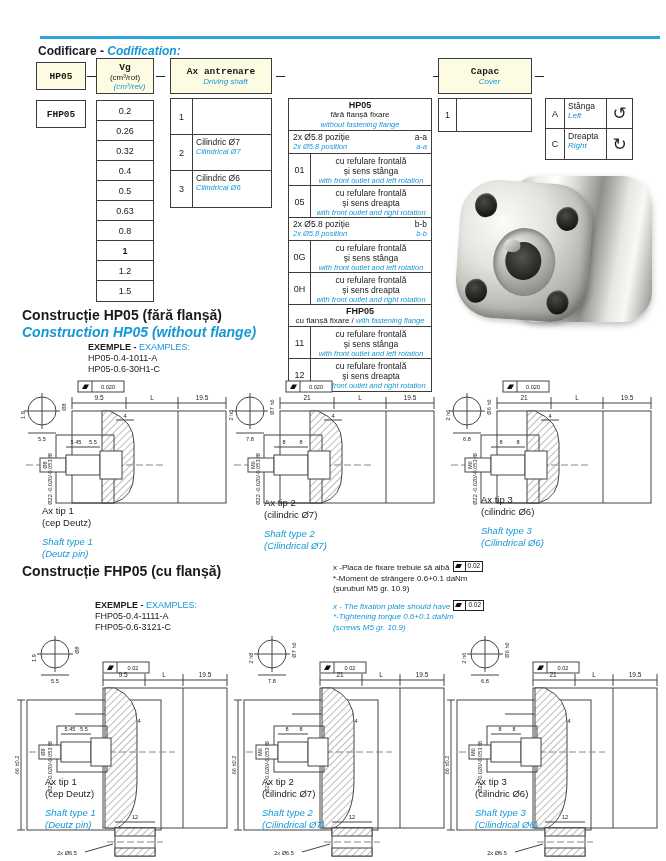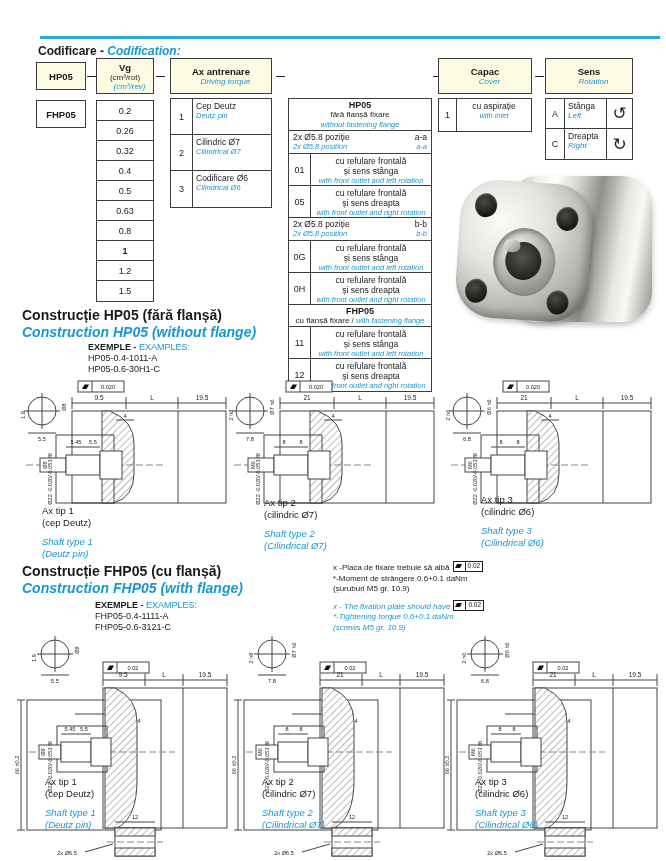--- a/index.html
+++ b/index.html
@@ -10,21 +10,21 @@
   .it{font-style:italic;}
   .b{font-weight:bold;}
   
   #title{left:22px;top:6px;font-size:21px;font-weight:bold;font-style:italic;color:#1495d6;letter-spacing:.5px;}
   #rule{left:40px;top:36px;width:620px;height:3px;background:#2ba6d9;}
   #codif-label{left:38px;top:44px;font-size:12px;}
   
   .box{position:absolute;border:1.5px solid #3c3c3c;box-sizing:border-box;display:flex;flex-direction:column;
        align-items:center;justify-content:center;text-align:center;background:#fff;}
   .cream{background:#fdfbe2;}
-  .hdr-t{font-size:9.5px;font-weight:bold;}
+  .hdr-t{font-size:9.5px;font-weight:bold;font-family:Liberation Mono, monospace;}
   .hdr-s{font-size:8px;}
   .hdr-e{font-size:8px;font-style:italic;color:#1697d6;margin-left:9px;}
   .connector{position:absolute;width:9px;height:0;border-top:1.5px solid #222;}
   .cellgrid{position:absolute;border:1.5px solid #3c3c3c;box-sizing:border-box;background:#fff;}
   .vg-cell{height:20px;border-bottom:1px solid #3c3c3c;display:flex;align-items:center;justify-content:center;font-size:9px;box-sizing:border-box;}
   .vg-cell:last-child{border-bottom:none;}
   .coderow{display:flex;border-bottom:1px solid #3c3c3c;box-sizing:border-box;}
   .coderow:last-child{border-bottom:none;}
   .codecell{width:22px;border-right:1px solid #3c3c3c;display:flex;align-items:center;justify-content:center;font-size:9px;flex:none;box-sizing:border-box;}
   .desccell{flex:1;padding:2px 3px;text-align:center;}
@@ -130,41 +130,37 @@
     <div class="vg-cell">0.5</div>
     <div class="vg-cell">0.63</div>
     <div class="vg-cell">0.8</div>
     <div class="vg-cell b">1</div>
     <div class="vg-cell">1.2</div>
     <div class="vg-cell">1.5</div>
   </div>
 
   <div class="box cream" style="left:170px;top:58px;width:102px;height:36px;">
     <span class="hdr-t">Ax antrenare</span>
-    <span class="hdr-e">Driving torque</span>
+    <span class="hdr-e">Driving shaft</span>
   </div>
   <div class="cellgrid" style="left:170px;top:98px;width:102px;">
     <div class="coderow" style="height:36px;">
       <div class="codecell">1</div>
-      <div class="desccell" style="text-align:left;">
-        <span class="ro-l">Cep Deutz</span>
-        <span class="en-l">Deutz pin</span>
-      </div>
     </div>
     <div class="coderow" style="height:36px;">
       <div class="codecell">2</div>
       <div class="desccell" style="text-align:left;">
         <span class="ro-l">Cilindric Ø7</span>
         <span class="en-l">Cilindrical Ø7</span>
       </div>
     </div>
     <div class="coderow" style="height:36px;">
       <div class="codecell">3</div>
       <div class="desccell" style="text-align:left;">
-        <span class="ro-l">Codificare Ø6</span>
+        <span class="ro-l">Cilindric Ø6</span>
         <span class="en-l">Cilindrical Ø6</span>
       </div>
     </div>
   </div>
 
   <div class="cellgrid" style="left:288px;top:98px;width:144px;">
     <div class="subhead">
       <span class="ro-l b" style="font-size:9px">HP05</span>
       <span class="ro-l" style="font-size:8px">fără flanșă fixare</span>
       <span class="en-l">without fastening flange</span>
@@ -246,31 +242,23 @@
     </div>
   </div>
 
   <div class="box cream" style="left:438px;top:58px;width:94px;height:36px;">
     <span class="hdr-t">Capac</span>
     <span class="hdr-e">Cover</span>
   </div>
   <div class="cellgrid" style="left:438px;top:98px;width:94px;">
     <div class="coderow" style="height:32px;">
       <div class="codecell" style="width:18px;">1</div>
-      <div class="desccell">
-        <span class="ro-l">cu aspirație</span>
-        <span class="en-l">with inlet</span>
-      </div>
-    </div>
-  </div>
-
-  <div class="box cream" style="left:545px;top:58px;width:88px;height:36px;">
-    <span class="hdr-t">Sens</span>
-    <span class="hdr-e">Rotation</span>
-  </div>
+    </div>
+  </div>
+
   <div class="cellgrid" style="left:545px;top:98px;width:88px;">
     <div class="sensrow" style="height:30px;">
       <div class="senscode">A</div>
       <div class="senstxt">
         <span class="ro-l">Stânga</span>
         <span class="en-l" style="font-size:8px">Left</span>
       </div>
       <div class="sensarr">↺</div>
     </div>
     <div class="sensrow" style="height:30px;">
@@ -441,21 +429,20 @@
     </svg>
     <div class="dlabel" style="left:36px;top:131px;">
       <span>Ax tip 3</span>
       <span>(cilindric Ø6)</span>
       <span class="en en1">Shaft type 3</span>
       <span class="en">(Cilindrical Ø6)</span>
     </div>
   </div>
 
   <div class="abs sec-ro" style="left:22px;top:563px;">Construcție FHP05  (cu flanșă)</div>
-  <div class="abs sec-en" style="left:22px;top:580px;">Construction FHP05  (with flange)</div>
   <div class="abs ex" style="left:95px;top:600px;">
     <span class="b">EXEMPLE -</span>
     <span class="blue">EXAMPLES:</span>
   </div>
   <div class="abs ex" style="left:95px;top:611px;">FHP05-0.4-1111-A</div>
   <div class="abs ex" style="left:95px;top:622px;">FHP05-0.6-3121-C</div>
 
   <div class="abs" style="left:333px;top:561px;">
     <div class="note"><span>x -Placa de fixare trebuie să aibă</span><span class="flag">
           <span class="ic"></span>

